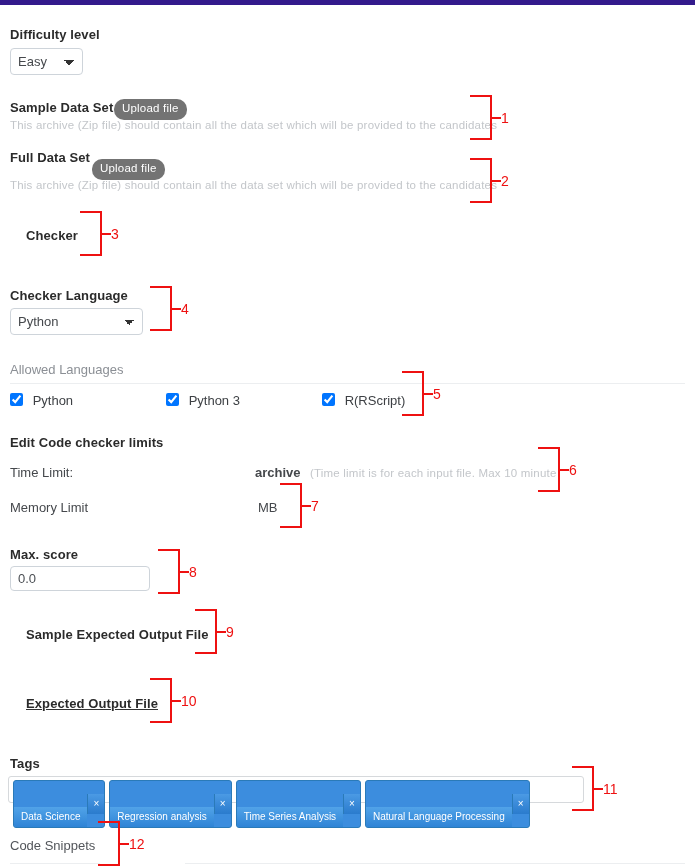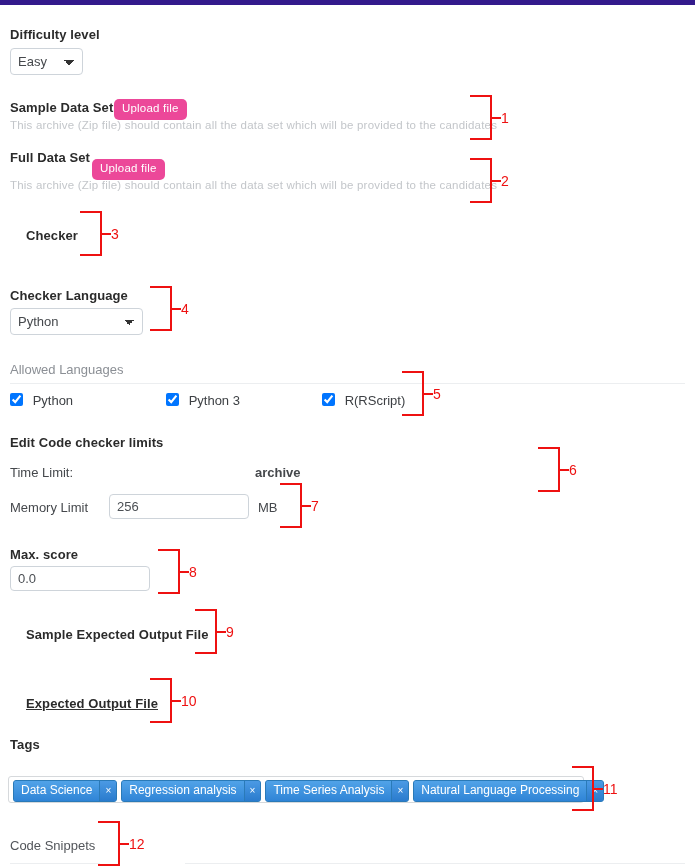--- a/index.html
+++ b/index.html
@@ -83,26 +83,26 @@
     border: 1px solid #ced4da;
     border-radius: 4px;
     padding: 3px 7px;
     box-sizing: border-box;
     height: 25px;
   }
 
   
   .btn-upload {
     display: inline-block;
-    background: #ec4899;
+    background: #737373;
     color: #ffffff;
     font-size: 11.5px;
     font-weight: normal;
     border: none;
-    border-radius: 5px;
+    border-radius: 10px;
     padding: 4px 8px 5px 8px;
     line-height: 1;
     font-family: "Liberation Sans", sans-serif;
     cursor: pointer;
     letter-spacing: .2px;
   }
 
   .row { position: absolute; }
 
   
@@ -133,24 +133,25 @@
     border: 1px solid #2a7ab8;
     border-radius: 3px;
     overflow: hidden;
     background: #3c8dde;
     line-height: 0;
   }
   .tag .tag-label {
     display: inline-block;
     background: linear-gradient(to bottom, #51a3e8 0%, #2f84d6 100%);
     color: #ffffff;
-    font-size: 12px;
+    font-size: 10px;
     line-height: 15px;
     padding: 2px 7px 3px 7px;
     vertical-align: middle;
+    margin-top: 26px;
   }
   .tag .tag-x {
     display: inline-block;
     background: linear-gradient(to bottom, #4b9ae4 0%, #2a7bcd 100%);
     border-left: 1px solid #2a7ab8;
     color: #ffffff;
     font-size: 10px;
     line-height: 15px;
     padding: 2px 5px 3px 5px;
     vertical-align: middle;
@@ -230,39 +231,39 @@
     <input type="checkbox" checked="" style="">
     <span>R(RScript)</span>
   </div>
 
   <div class="row" style="left:10px; top:430px;">
     <span class="fld-label">Edit Code checker limits</span>
   </div>
 
   <div class="row" style="left:10px; top:460px; font-size:13px; color:#45484c;">Time Limit:</div>
   <div class="row" style="left:255px; top:460px; font-size:13px; font-weight:bold; color:#45484c;">archive</div>
+  <div class="row helptext" style="left:310px; top:462px;">(Time limit is for each input file. Max 10 minute</div>
 
   <div class="row" style="left:10px; top:495px; font-size:13px; color:#45484c;">Memory Limit</div>
-  <input class="ui-input" type="text" style="position: absolute; left: 109px; top: 489px; width: 140px;" value="256">
   <div class="row" style="left:258px; top:495px; font-size:13px; color:#45484c;">MB</div>
 
   <div class="row" style="left:10px; top:542px;">
     <span class="fld-label">Max. score</span>
   </div>
   <input class="ui-input" type="text" style="position: absolute; left: 10px; top: 561px; width: 140px;" value="0.0">
 
   <div class="row" style="left:26px; top:622px;">
     <span class="fld-label">Sample Expected Output File</span>
   </div>
 
   <div class="row" style="left:26px; top:691px;text-decoration:underline;">
     <span class="fld-label">Expected Output File</span>
   </div>
 
-  <div class="row" style="left:10px; top:732px;text-align:center;">
+  <div class="row" style="left:10px; top:751px;text-align:center;">
     <span class="fld-label">Tags</span>
   </div>
   <div class="tags-box" style="left:8px; top:771px; width:576px; height:27px;">
     <span class="tag">
       <span class="tag-label">Data Science</span><span class="tag-x">×</span>
     </span><span class="tag">
       <span class="tag-label">Regression analysis</span><span class="tag-x">×</span>
     </span><span class="tag">
       <span class="tag-label">Time Series Analysis</span><span class="tag-x">×</span>
     </span><span class="tag">

